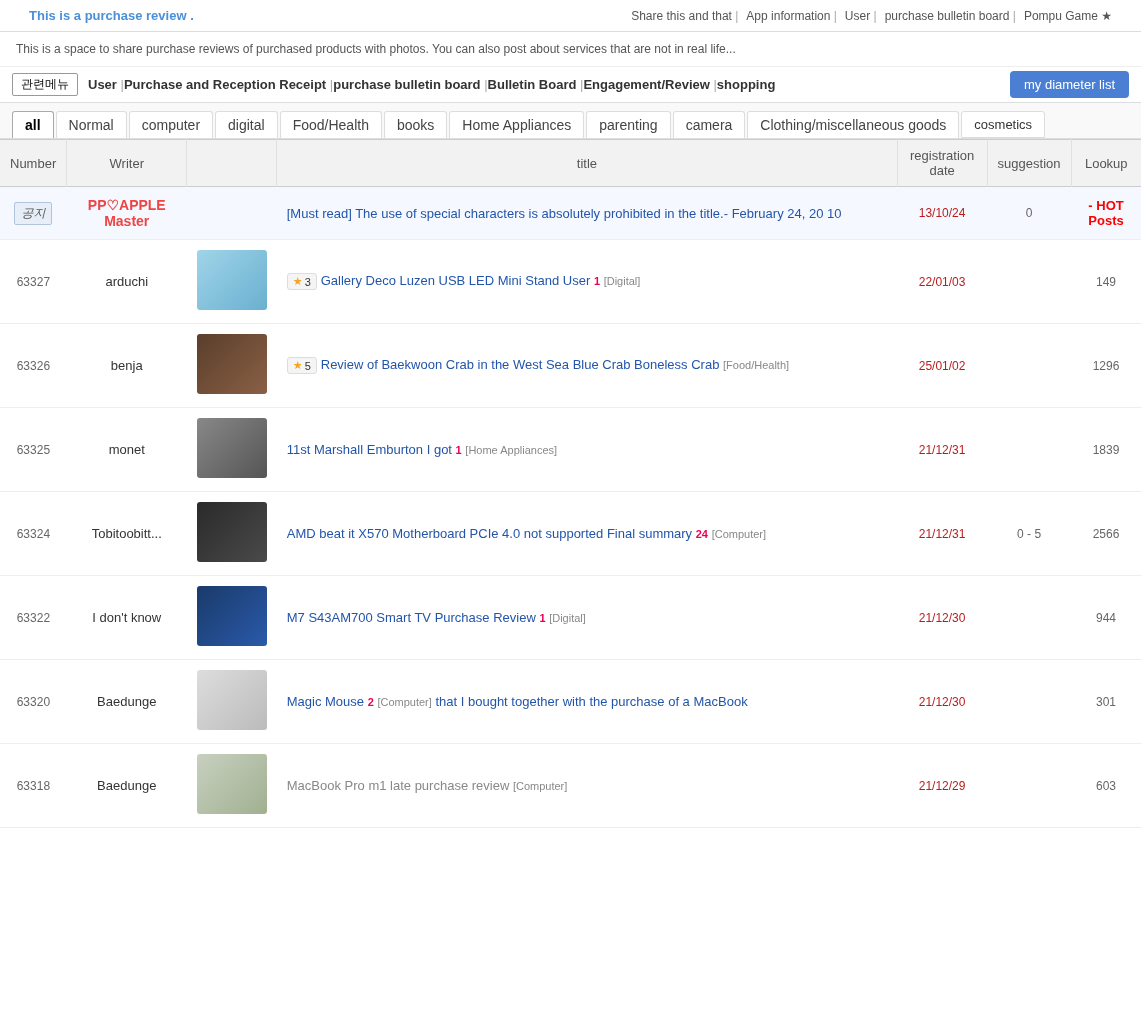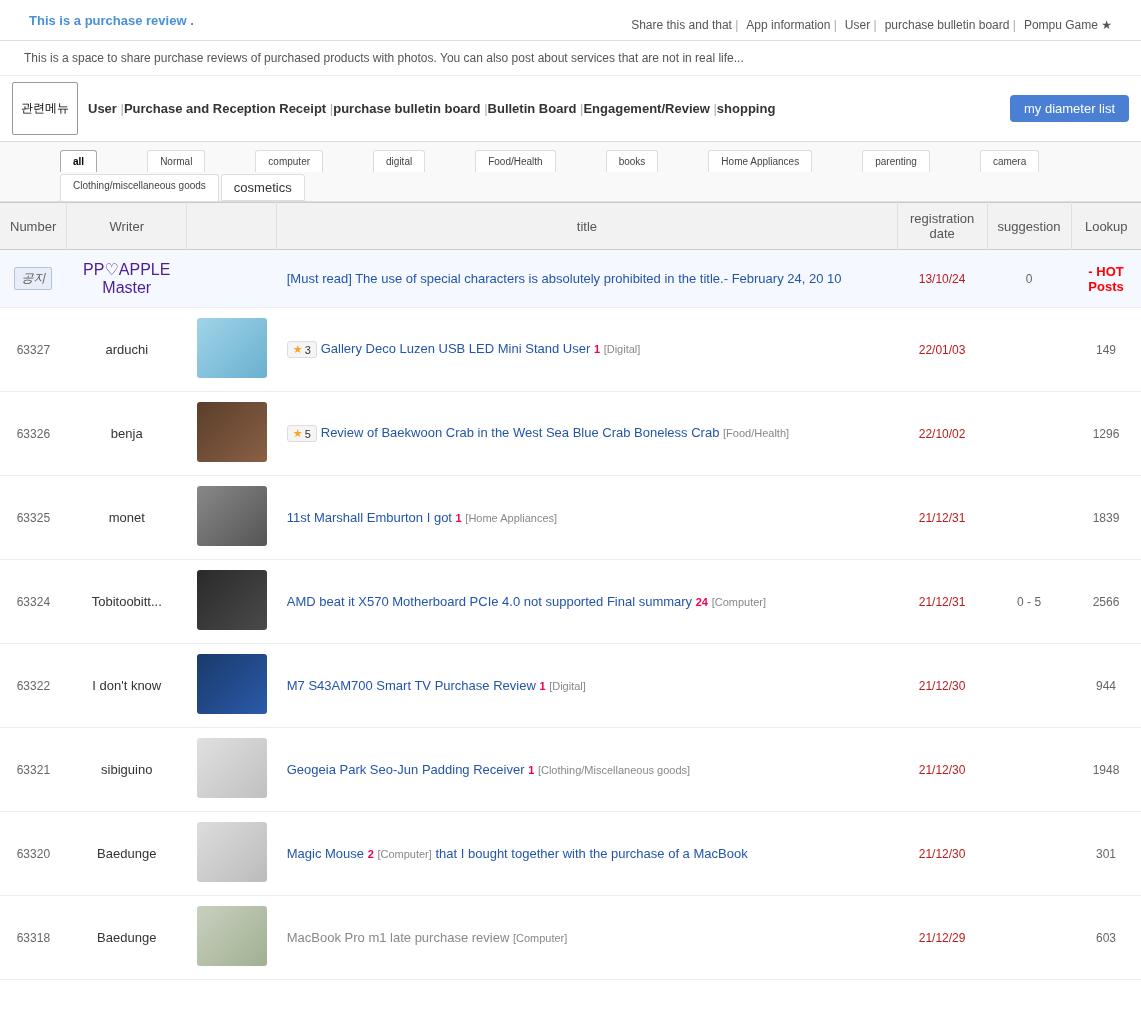--- a/index.html
+++ b/index.html
@@ -9,45 +9,45 @@
     .top-bar {
       display: flex;
       justify-content: space-between;
       align-items: center;
       padding: 8px 29px;
       border-bottom: 1px solid #ddd;
       background: #fff;
     }
     .top-bar-left a { color: #4a90d9; font-weight: bold; text-decoration: none; font-size: 13px; }
     .top-bar-right { display: flex; gap: 8px; font-size: 12px; color: #555; }
-    .top-bar-right span { cursor: pointer; margin-top: 10px; }
+    .top-bar-right span { cursor: pointer; }
     .top-bar-right span:not(:last-child)::after { content: ' |'; color: #aaa; }
 
     
     .desc-bar {
-      padding: 10px 24px;
+      padding: 10px 16px;
       font-size: 12px;
       color: #555;
       border-bottom: 1px solid #eee;
       background: #fff;
     }
 
     
     .menu-bar {
       display: flex;
       align-items: center;
       padding: 6px 12px;
       border-bottom: 1px solid #ddd;
       background: #fff;
       position: relative;
     }
     .menu-bar-btn {
       background: #fff;
       border: 1px solid #999;
-      padding: 17px 8px;
+      padding: 2px 8px;
       font-size: 12px;
       cursor: pointer;
       margin-right: 10px;
       border-radius: 2px;
     }
     .menu-bar-links { display: flex; gap: 0; font-size: 13px; font-weight: bold; color: #333; }
     .menu-bar-links span { cursor: pointer; }
     .menu-bar-links span:not(:last-child)::after { content: ' | '; color: #aaa; font-weight: normal; }
     .my-diameter {
       position: absolute;
@@ -68,24 +68,23 @@
       border-bottom: 1px solid #ddd;
       background: #f9f9f9;
       gap: 2px;
     }
     .cat-tab {
       padding: 5px 12px;
       border: 1px solid #ddd;
       border-bottom: none;
       background: #fff;
       cursor: pointer;
-      font-size: 10px;
+      font-size: 14px;
       color: #444;
       border-radius: 3px 3px 0 0;
-      margin-left: 48px;
     }
     .cat-tab.active {
       background: #fff;
       border-bottom: 1px solid #fff;
       font-weight: bold;
       color: #000;
       border: 1px solid #aaa;
       border-bottom: none;
     }
     .cat-tab-cosmetics {
@@ -157,21 +156,21 @@
     .notice-cell {
       background: #e8eef7;
       color: #555;
       border: 1px solid #b0c4de;
       padding: 2px 6px;
       font-size: 12px;
       border-radius: 2px;
       display: inline-block;
       font-style: italic;
     }
-    .ppmaster { color: #4c1d95; font-weight: normal; font-size: 16px; }
+    .ppmaster { color: #ef4444; font-weight: bold; font-size: 14px; }
     .hot-badge { color: red; font-weight: bold; font-size: 13px; }
     .notice-row { background: #f5f8ff; }
     
     .thumb-blue { background: linear-gradient(135deg, #a0d4e8 0%, #6ab0d0 100%); }
     .thumb-brown { background: linear-gradient(135deg, #5a3e2b 0%, #8a6045 100%); }
     .thumb-gray { background: linear-gradient(135deg, #888 0%, #555 100%); }
     .thumb-pcb { background: linear-gradient(135deg, #2a2a2a 0%, #4a4a4a 100%); }
     .thumb-tv { background: linear-gradient(135deg, #1a3a6a 0%, #2a5aaa 100%); }
     .thumb-white { background: linear-gradient(135deg, #ddd 0%, #bbb 100%); }
     .thumb-mac { background: linear-gradient(135deg, #c8d0c0 0%, #a0b090 100%); }
@@ -254,21 +253,21 @@
         <td class="title-cell" style="max-width: 520px;"><span class="star-badge"><span class="star">★</span>3</span><span class="title-main">Gallery Deco Luzen USB LED Mini Stand User </span> <span class="comment-count">1</span> <span class="category-tag">[Digital]</span></td>
         <td class="date-cell">22/01/03</td>
         <td class="suggest-cell"></td>
         <td class="lookup-cell">149</td>
       </tr>
       <tr>
         <td class="num-cell">63326</td>
         <td class="writer-cell">benja</td>
         <td style="width: 80px;"><div class="thumb-placeholder thumb-brown"></div></td>
         <td class="title-cell" style="max-width: 520px;"><span class="star-badge"><span class="star">★</span>5</span><span class="title-main">Review of Baekwoon Crab in the West Sea Blue Crab Boneless Crab</span> <span class="category-tag">[Food/Health]</span></td>
-        <td class="date-cell">22/10/02</td>
+        <td class="date-cell">25/01/02</td>
         <td class="suggest-cell"></td>
         <td class="lookup-cell">1296</td>
       </tr>
       <tr>
         <td class="num-cell">63325</td>
         <td class="writer-cell">monet</td>
         <td style="width: 80px;"><div class="thumb-placeholder thumb-gray"></div></td>
         <td class="title-cell" style="max-width: 520px;"><span class="title-main">11st Marshall Emburton I got </span> <span class="comment-count">1</span> <span class="category-tag">[Home Appliances]</span></td>
         <td class="date-cell">21/12/31</td>
         <td class="suggest-cell"></td>
@@ -286,29 +285,20 @@
       <tr>
         <td class="num-cell">63322</td>
         <td class="writer-cell">I don't know</td>
         <td style="width: 80px;"><div class="thumb-placeholder thumb-tv"></div></td>
         <td class="title-cell" style="max-width: 520px;"><span class="title-main">M7 S43AM700 Smart TV Purchase Review </span> <span class="comment-count">1</span> <span class="category-tag">[Digital]</span></td>
         <td class="date-cell">21/12/30</td>
         <td class="suggest-cell"></td>
         <td class="lookup-cell">944</td>
       </tr>
       <tr>
-        <td class="num-cell">63321</td>
-        <td class="writer-cell">sibiguino</td>
-        <td style="width: 80px;"><div class="thumb-placeholder thumb-padding"></div></td>
-        <td class="title-cell" style="max-width: 520px;"><span class="title-main">Geogeia Park Seo-Jun Padding Receiver </span> <span class="comment-count">1</span> <span class="category-tag">[Clothing/Miscellaneous goods]</span></td>
-        <td class="date-cell">21/12/30</td>
-        <td class="suggest-cell"></td>
-        <td class="lookup-cell">1948</td>
-      </tr>
-      <tr>
         <td class="num-cell">63320</td>
         <td class="writer-cell">Baedunge</td>
         <td style="width: 80px;"><div class="thumb-placeholder thumb-white"></div></td>
         <td class="title-cell" style="max-width: 520px;"><span class="title-main">Magic Mouse </span> <span class="comment-count">2</span> <span class="category-tag">[Computer]</span><span class="title-main"> that I bought together with the purchase of a MacBook</span></td>
         <td class="date-cell">21/12/30</td>
         <td class="suggest-cell"></td>
         <td class="lookup-cell">301</td>
       </tr>
       <tr>
         <td class="num-cell">63318</td>

